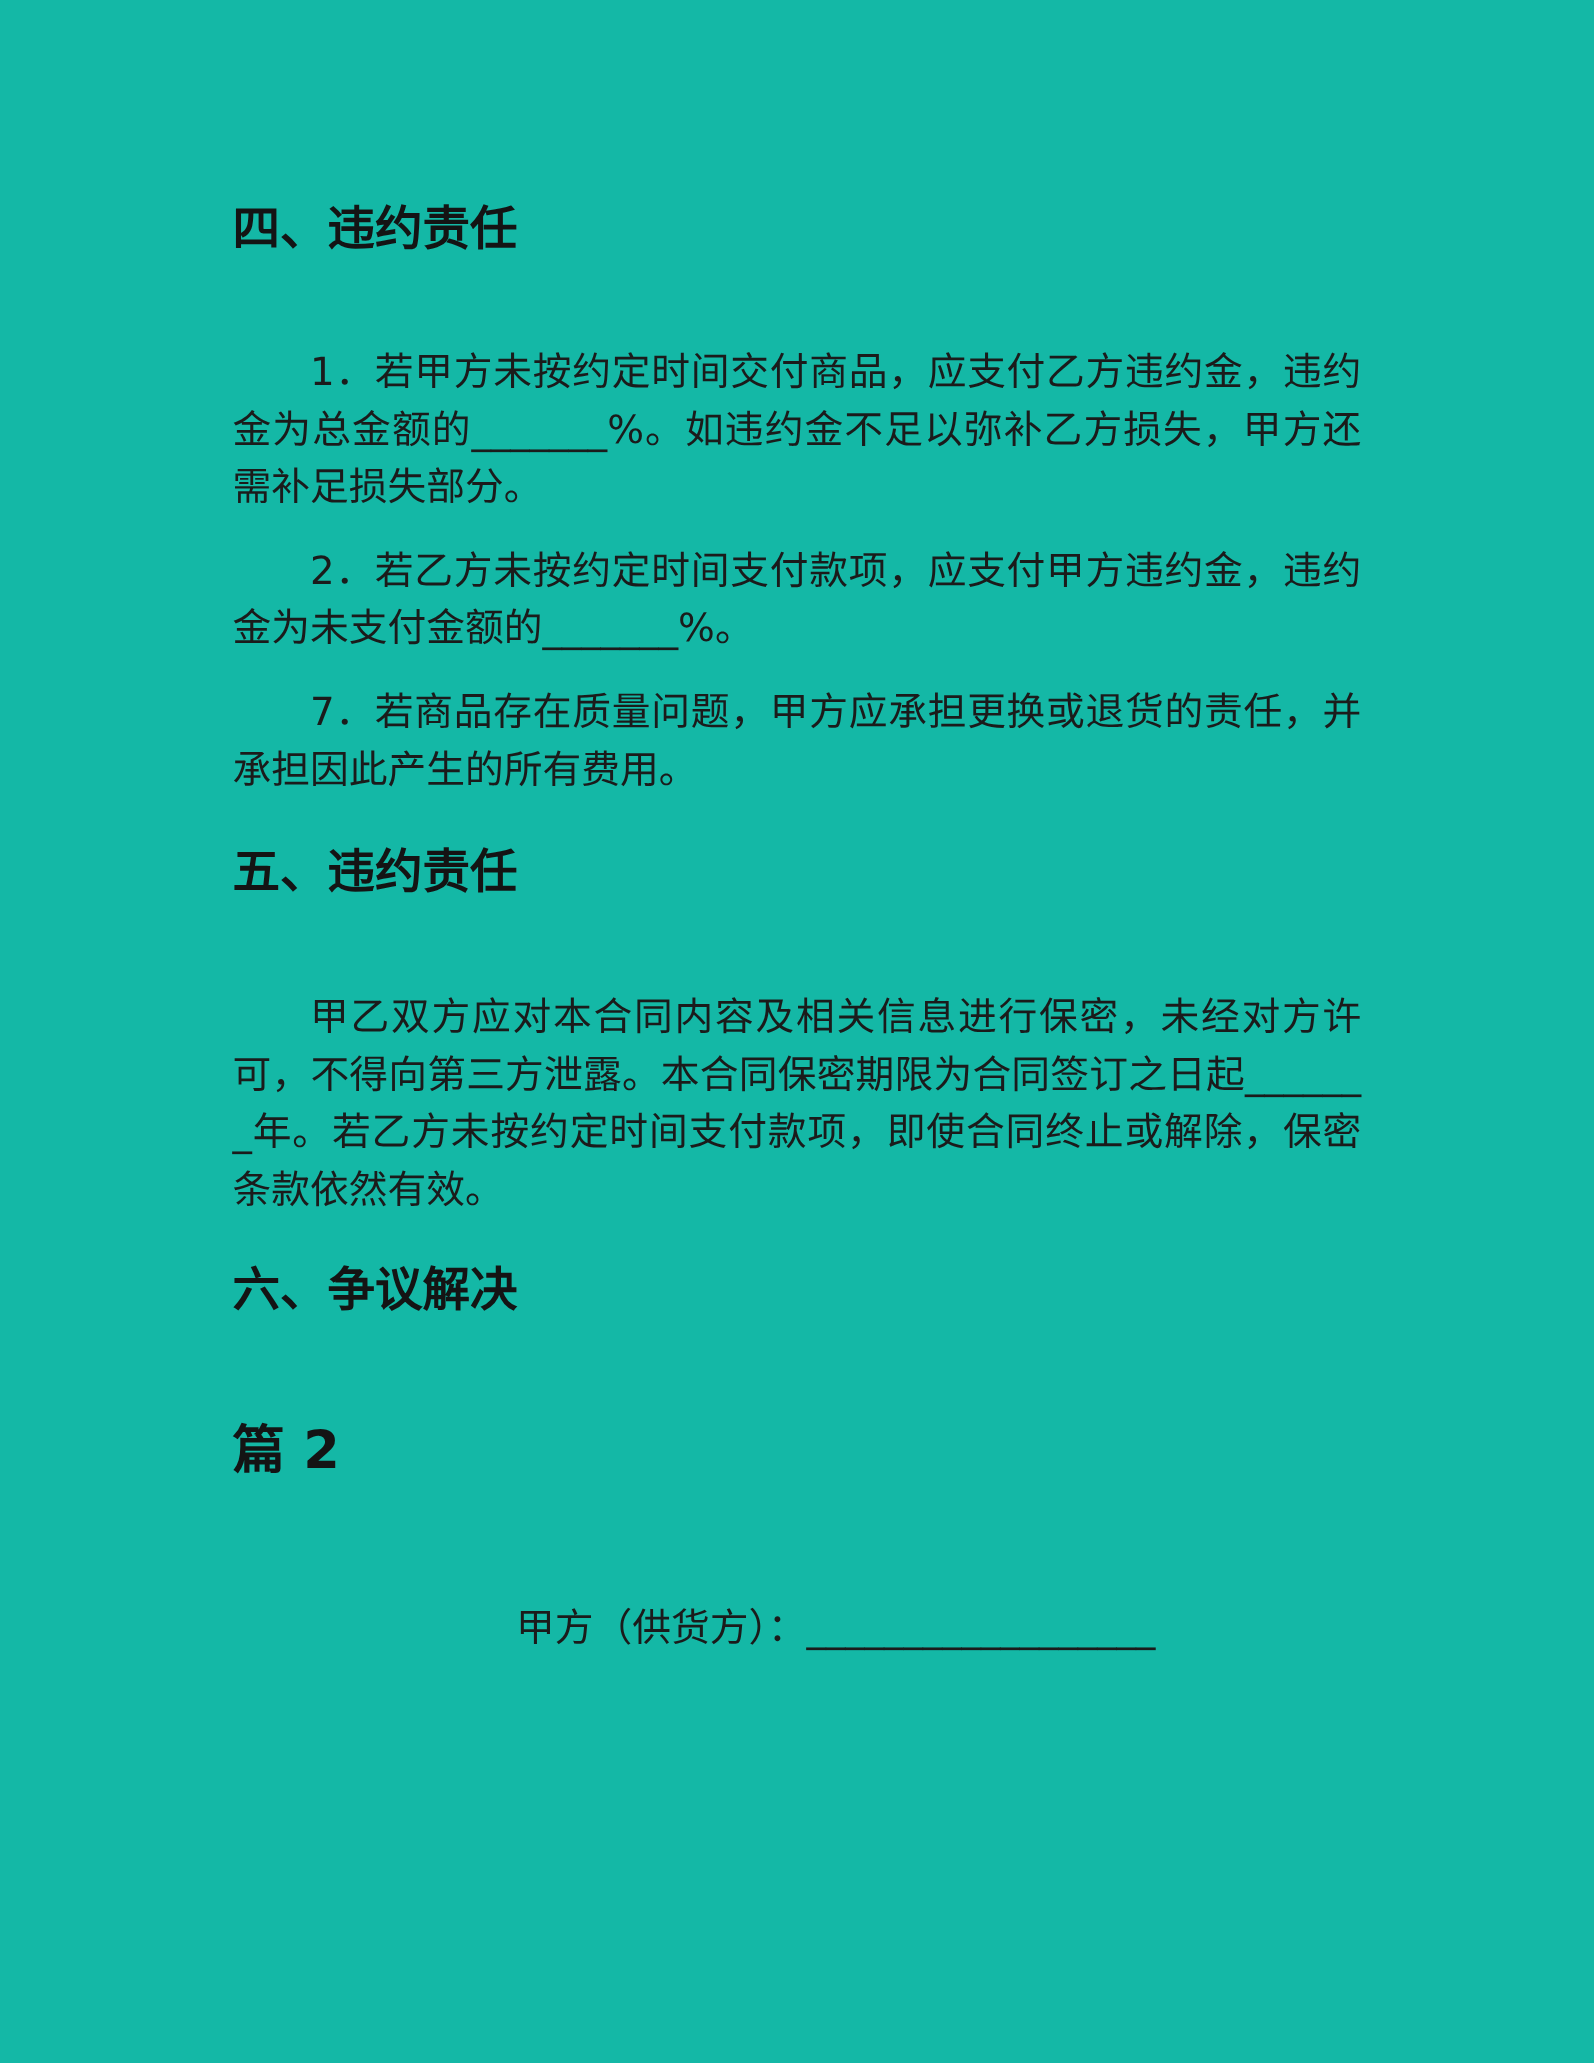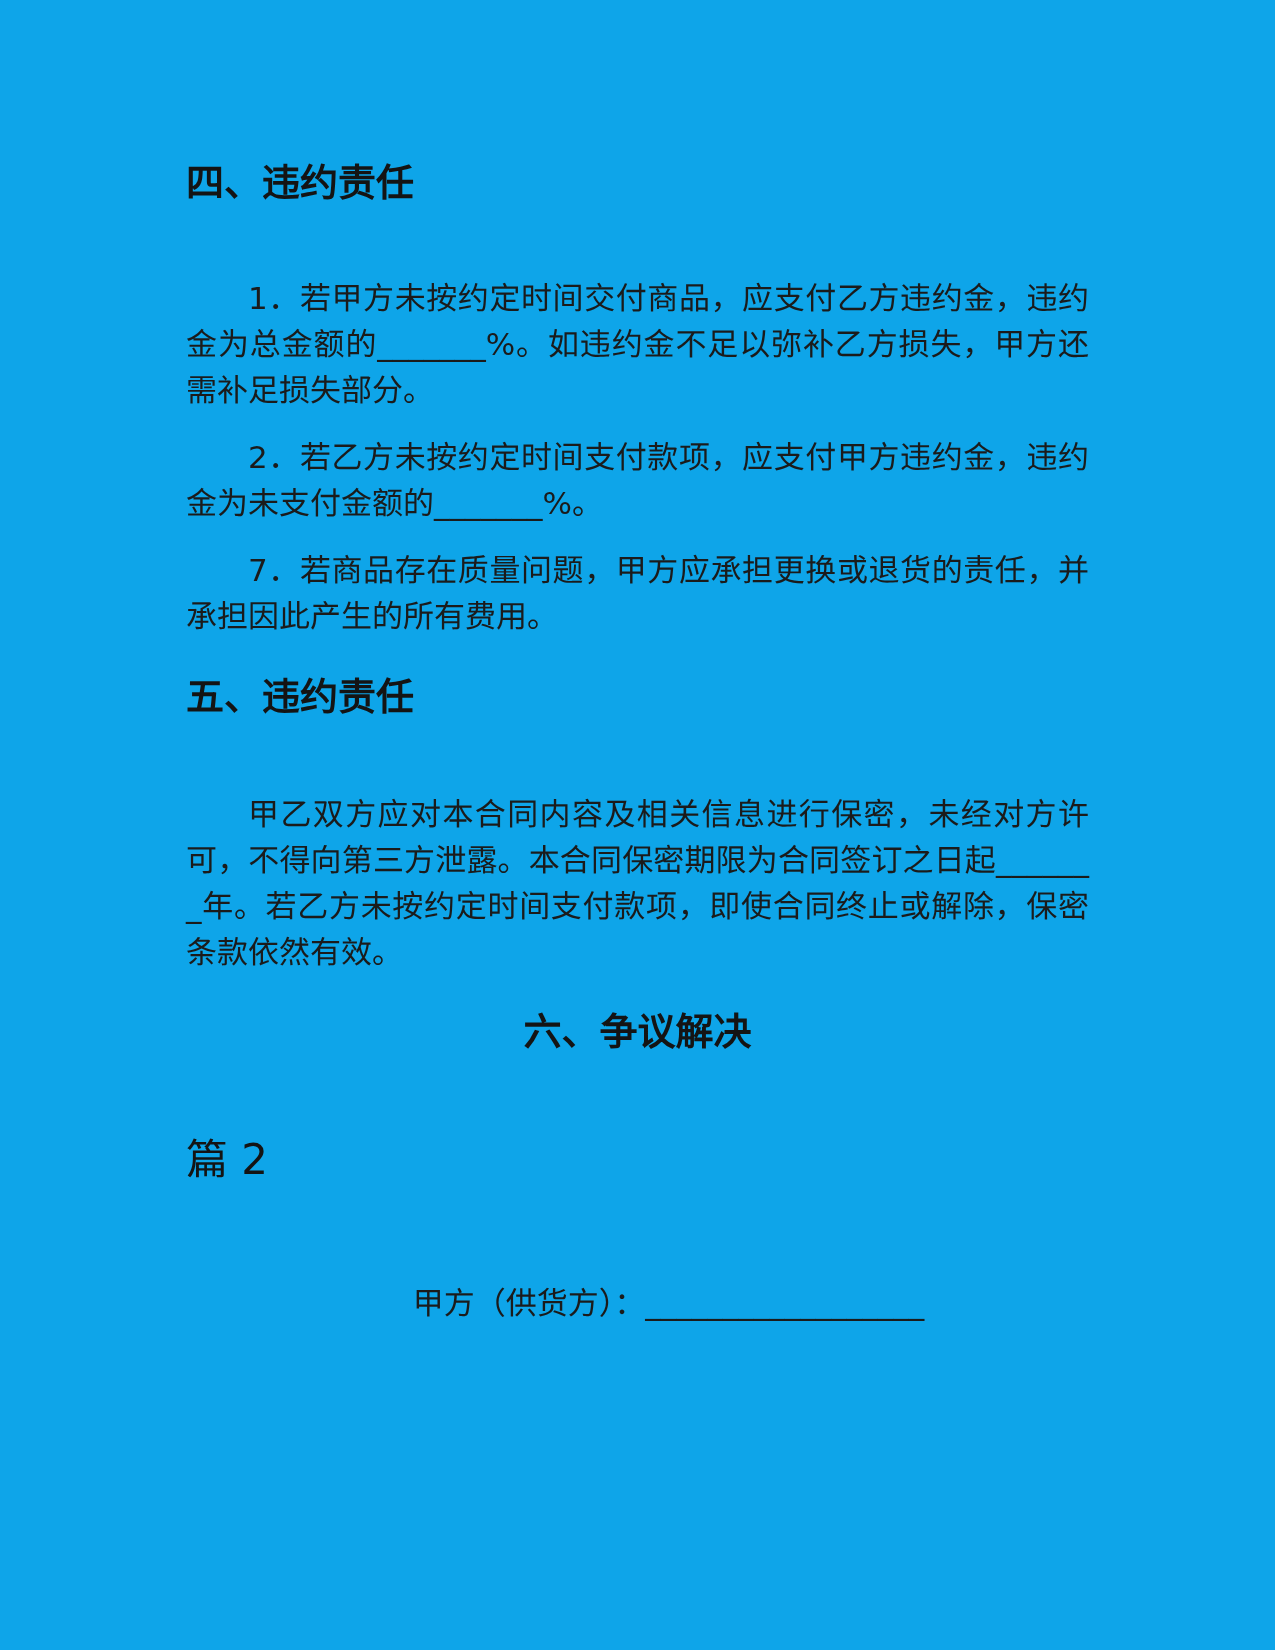--- a/index.html
+++ b/index.html
@@ -11,44 +11,43 @@
   body {
     width: 1275px;
     height: 1650px;
     overflow: hidden;
   }
   .page {
     box-sizing: border-box;
     width: 1275px;
     height: 1650px;
     padding: 159px 186px 0 186px;
-    background: #0ea5e9;
+    background: #14b8a6;
     color: #1b1b1b;
     font-family: "DejaVu Sans", "Liberation Sans", sans-serif;
   }
   .section-heading {
     font-size: 38px;
     line-height: 48px;
     font-weight: 700;
     margin: 0 0 68px 0;
     color: #141414;
   }
   .heading-confidentiality {
     margin-top: 34px;
     margin-bottom: 70px;
   }
   .heading-dispute {
     margin-top: 33px;
     margin-bottom: 12px;
-    text-align: center;
   }
   .part-heading {
     font-size: 42px;
     line-height: 50px;
-    font-weight: 400;
+    font-weight: 700;
     margin: 79px 0 95px 0;
     color: #141414;
   }
   .body-para {
     font-size: 31px;
     line-height: 46px;
     margin: 0 0 21px 0;
     text-align: justify;
     text-indent: 62px;
     color: #1b1b1b;

